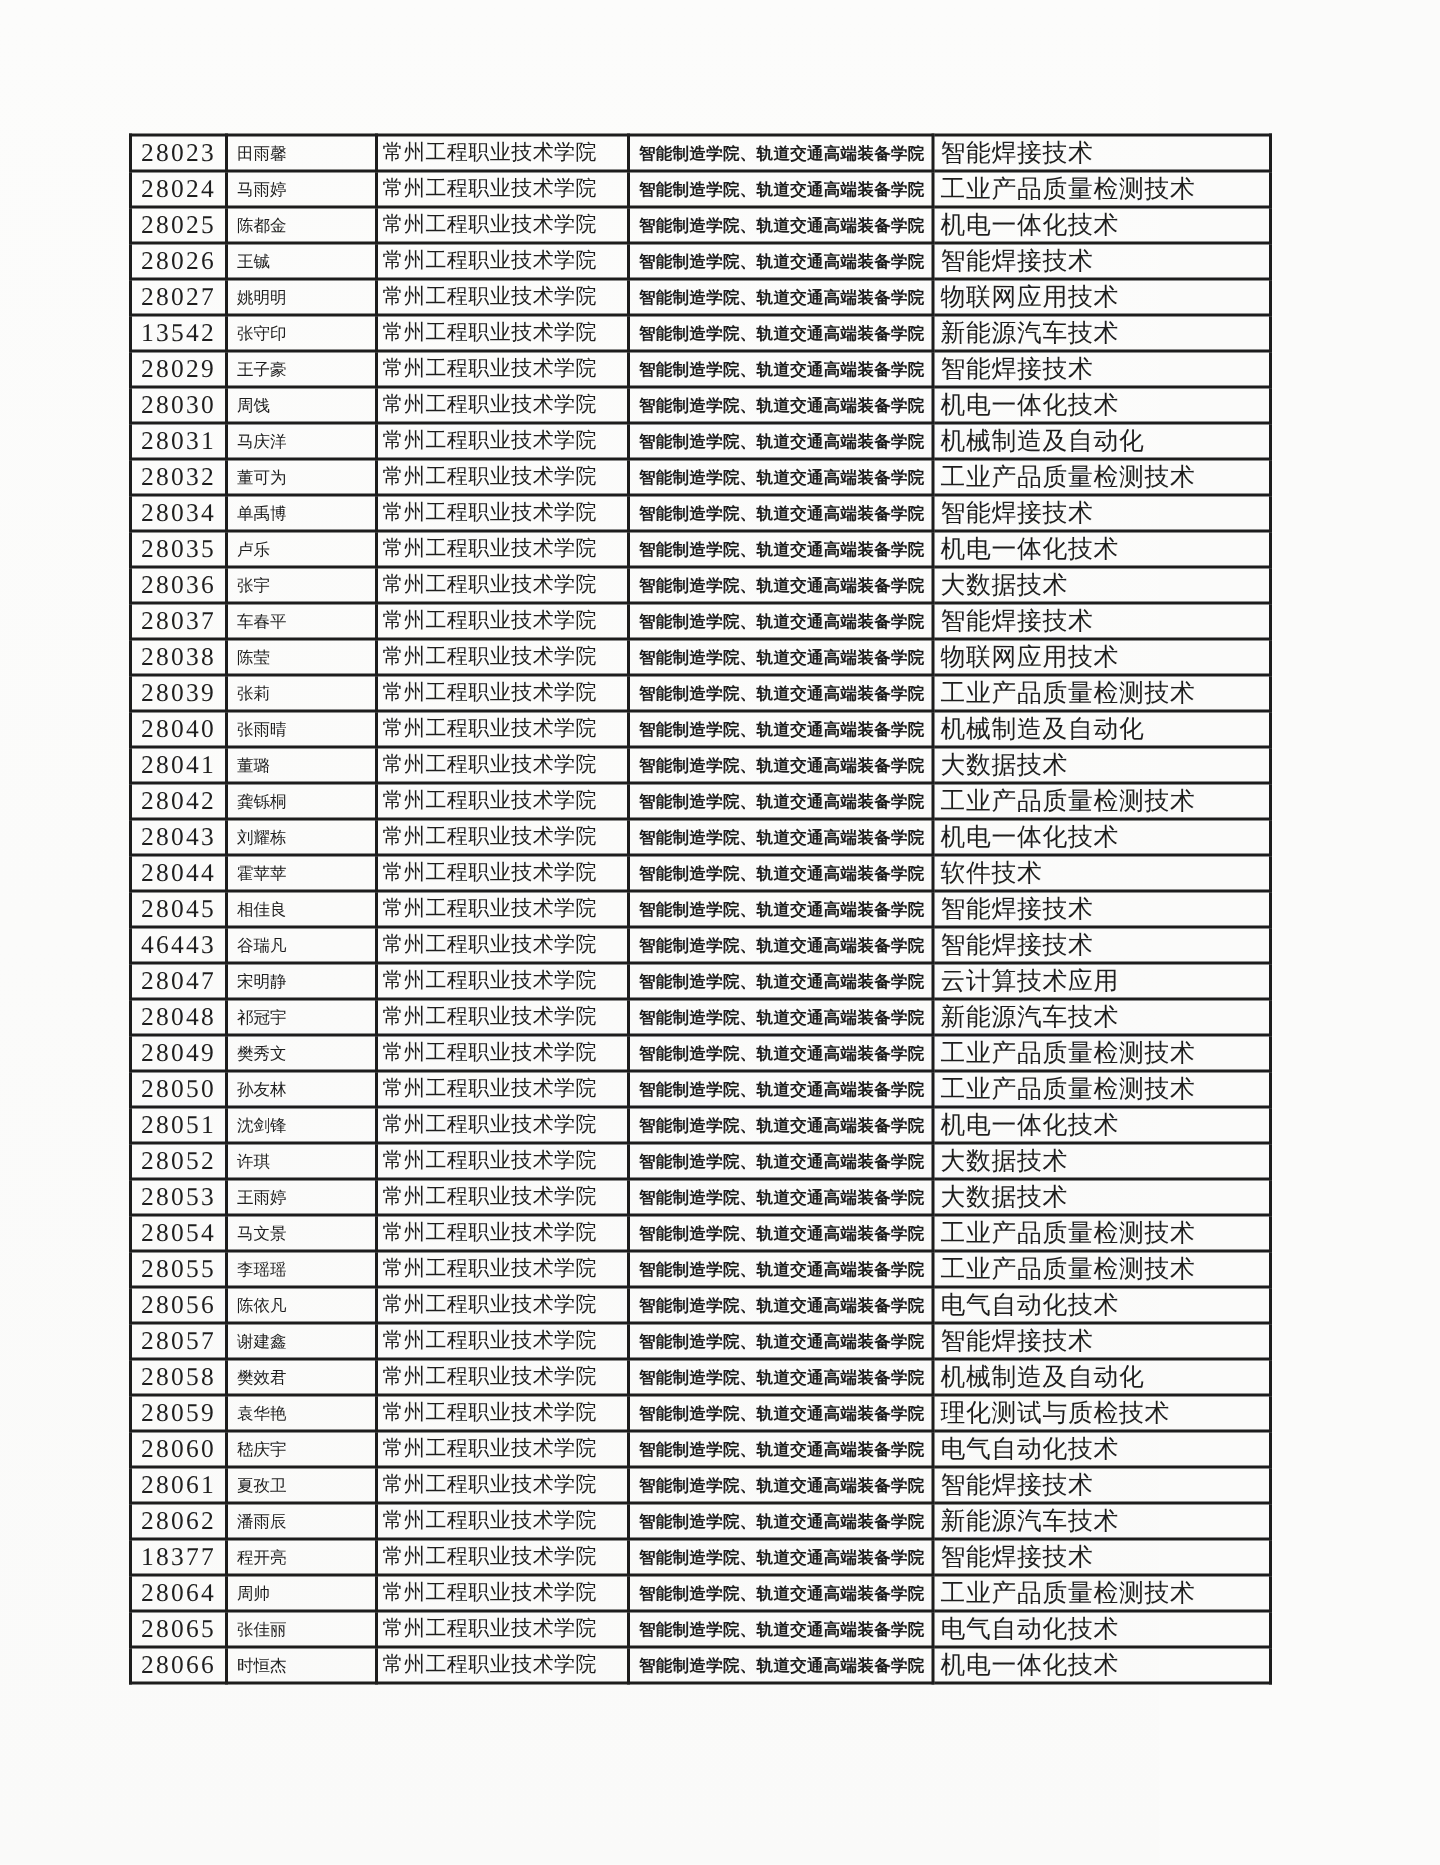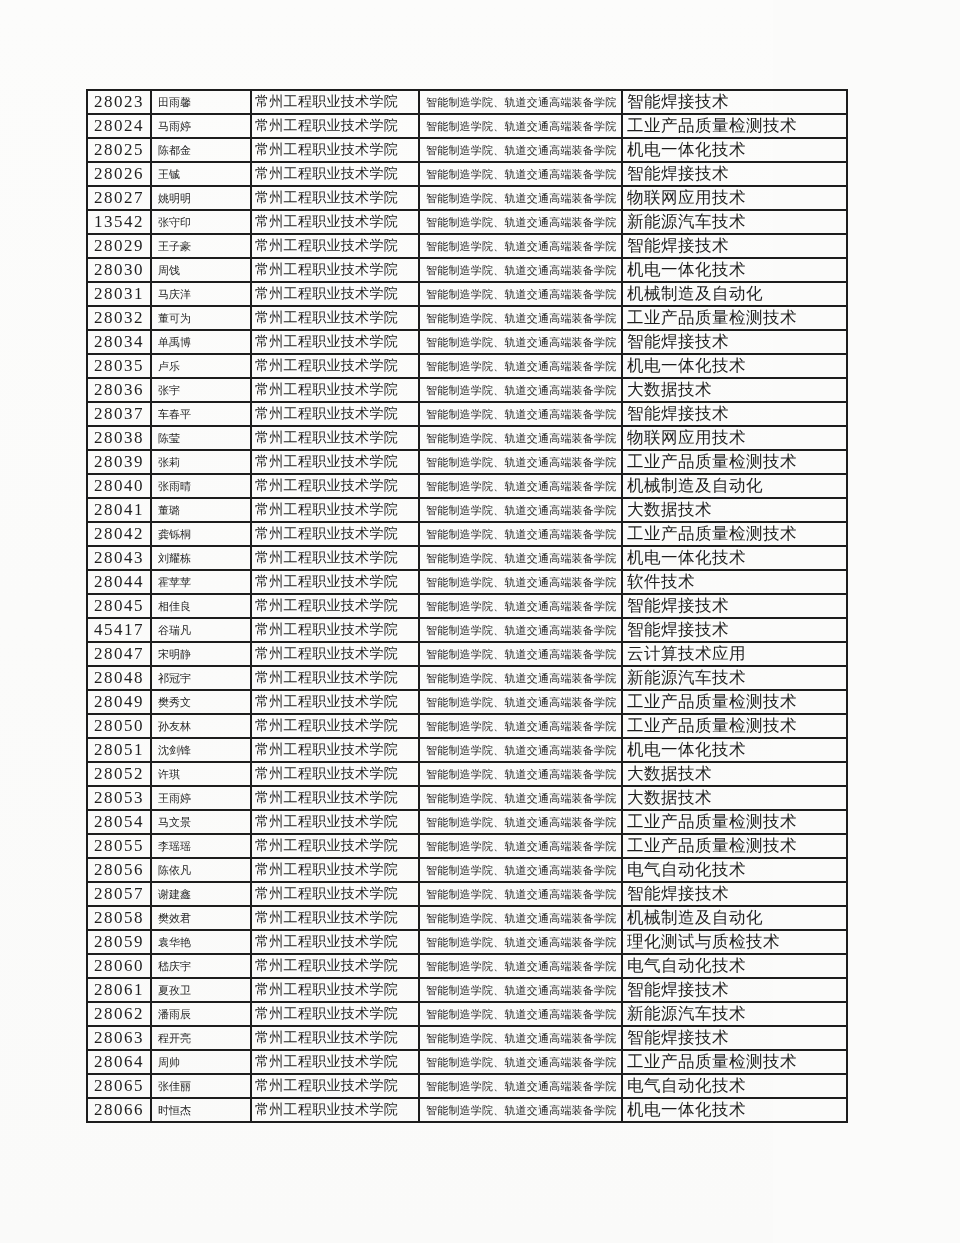--- a/index.html
+++ b/index.html
@@ -41,21 +41,21 @@
     font-size: 11px;
   }
   td.c-school {
     padding-left: 3px;
     font-size: 14px;
     letter-spacing: 0.3px;
   }
   td.c-college {
     padding-left: 6px;
     font-size: 11px;
-    font-weight: normal;
+    font-weight: bold;
     color: #333;
     letter-spacing: 0.2px;
     margin-left: 12px;
   }
   td.c-major {
     padding-left: 4px;
     font-size: 16.5px;
     letter-spacing: 0.5px;
   }
 </style>
@@ -243,21 +243,21 @@
 
   <tr>
     <td class="c-id">28045</td>
     <td class="c-name">相佳良</td>
     <td class="c-school">常州工程职业技术学院</td>
     <td class="c-college">智能制造学院、轨道交通高端装备学院</td>
     <td class="c-major">智能焊接技术</td>
   </tr>
 
   <tr>
-    <td class="c-id">45417</td>
+    <td class="c-id">46443</td>
     <td class="c-name">谷瑞凡</td>
     <td class="c-school">常州工程职业技术学院</td>
     <td class="c-college">智能制造学院、轨道交通高端装备学院</td>
     <td class="c-major">智能焊接技术</td>
   </tr>
 
   <tr>
     <td class="c-id">28047</td>
     <td class="c-name">宋明静</td>
     <td class="c-school">常州工程职业技术学院</td>
@@ -379,21 +379,21 @@
 
   <tr>
     <td class="c-id">28062</td>
     <td class="c-name">潘雨辰</td>
     <td class="c-school">常州工程职业技术学院</td>
     <td class="c-college">智能制造学院、轨道交通高端装备学院</td>
     <td class="c-major">新能源汽车技术</td>
   </tr>
 
   <tr>
-    <td class="c-id">28063</td>
+    <td class="c-id">18377</td>
     <td class="c-name">程开亮</td>
     <td class="c-school">常州工程职业技术学院</td>
     <td class="c-college">智能制造学院、轨道交通高端装备学院</td>
     <td class="c-major">智能焊接技术</td>
   </tr>
 
   <tr>
     <td class="c-id">28064</td>
     <td class="c-name">周帅</td>
     <td class="c-school">常州工程职业技术学院</td>

